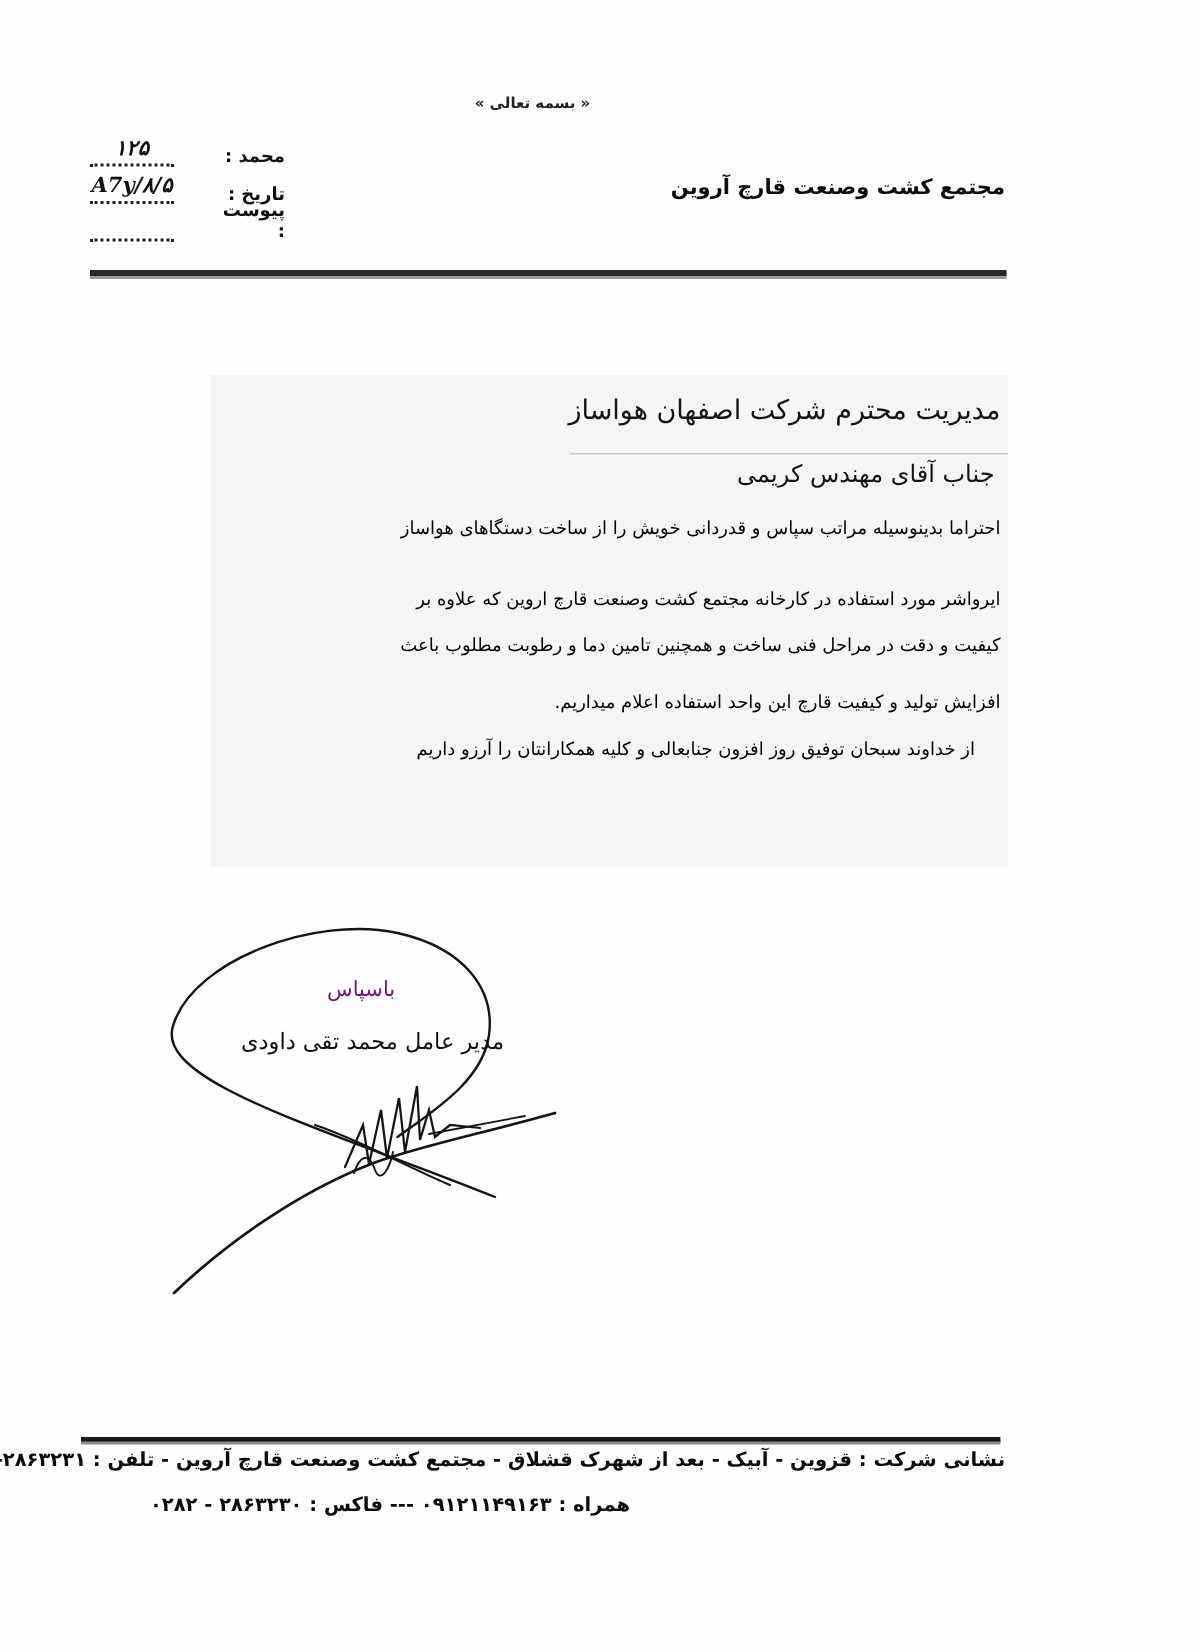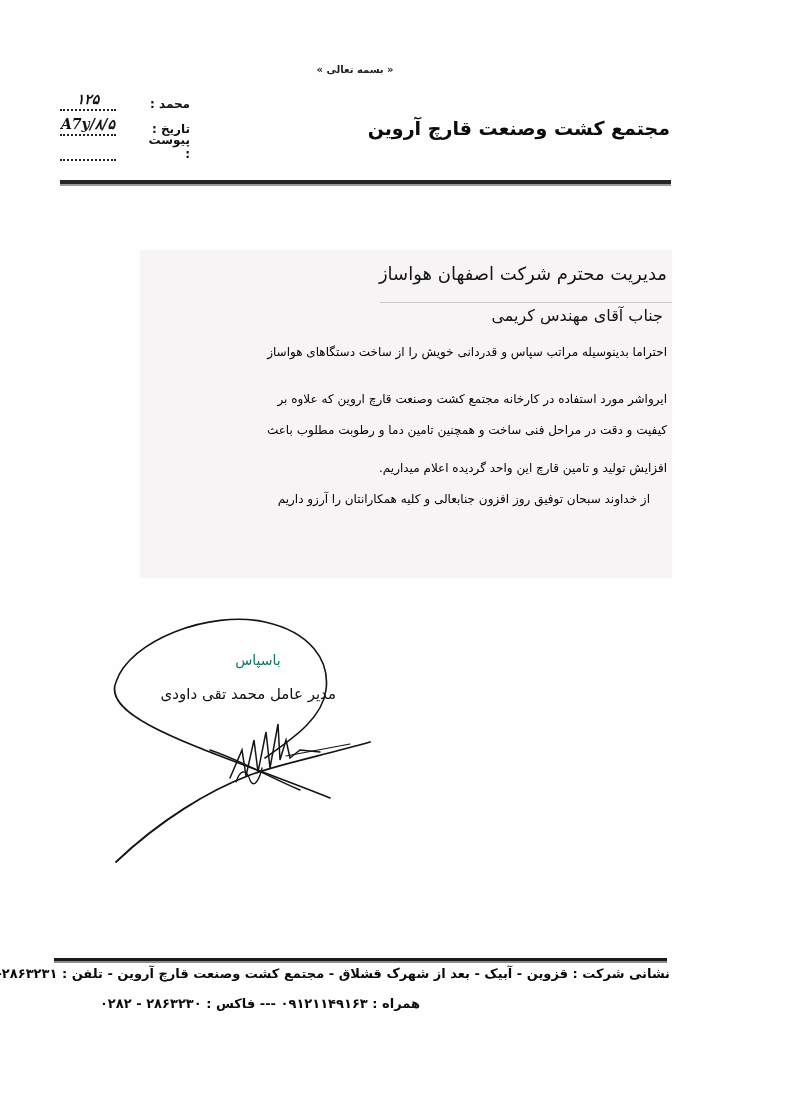--- a/index.html
+++ b/index.html
@@ -15,37 +15,37 @@
   
   .basmala { left: 300px; top: 64px; width: 110px; text-align: center; font-size: 10px; font-weight: bold; color: #222; }
   .meta { left: 60px; top: 86px; width: 130px; }
   .meta-row { height: 25px; display: flex; align-items: flex-end; font-size: 12px; font-weight: bold; color: #111; gap: 24px; }
   .meta-row .label { width: 46px; text-align: right; direction: rtl; }
   .meta-row .value {
     flex: 1; height: 20px; border-bottom: 2px dotted #222; margin-right: 4px;
     font-family: "DejaVu Serif", serif; font-style: italic; font-size: 14px; color: #111;
     text-align: center; line-height: 20px; overflow: hidden;
   }
-  .company-title { right: 130px; top: 117px; font-size: 19px; font-weight: bold; color: #0c0c0c; letter-spacing: -0.3px; }
+  .company-title { right: 130px; top: 117px; font-size: 14px; font-weight: bold; color: #0c0c0c; letter-spacing: -0.3px; }
   .header-rule { left: 60px; top: 180px; width: 611px; height: 4px; background: #262626; box-shadow: 0 2px 0 #9a9a9a; }
 
   
   .body-panel { left: 140px; top: 250px; width: 532px; height: 328px; background: #f7f4f5; }
   .recipient { right: 133px; top: 263px; font-size: 18px; color: #141414; }
   .recipient-rule { left: 380px; top: 302px; width: 292px; height: 1px; background: #c8c8cc; }
   .addressee { right: 137px; top: 306px; font-size: 16px; color: #141414; }
   .para-line { right: 133px; font-size: 12px; color: #000000; }
   .l1 { top: 345px; }
   .l2 { top: 392px; }
   .l3 { top: 423px; }
   .l4 { top: 461px; }
   .l5 { top: 477px; right: 150px; margin-top: 15px; }
 
   
-  .closing { left: 218px; top: 652px; width: 80px; text-align: center; font-size: 14px; color: #0f766e; }
+  .closing { left: 218px; top: 652px; width: 80px; text-align: left; font-size: 14px; color: #701a75; }
   .signer { left: 176px; top: 685px; width: 160px; text-align: center; font-size: 15px; color: #111; }
   .sig-svg { left: 90px; top: 600px; width: 290px; height: 270px; }
 
   
   .footer-rule { left: 54px; top: 958px; width: 613px; height: 3px; background: #1a1a1a; box-shadow: 0 2px 0 #8c8c8c; }
   .footer-line1 { right: 130px; top: 966px; font-size: 13px; font-weight: bold; color: #0c0c0c; }
   .footer-line2 { right: 380px; top: 996px; font-size: 13px; font-weight: bold; color: #0c0c0c; }
 </style>
 </head>
 <body>
@@ -71,21 +71,21 @@
 <div class="abs header-rule"></div>
 
 <div class="abs body-panel"></div>
 <div class="abs recipient rtl">مدیریت محترم شرکت اصفهان هواساز</div>
 <div class="abs recipient-rule"></div>
 <div class="abs addressee rtl">جناب آقای مهندس کریمی</div>
 
 <div class="abs para-line l1 rtl">احتراما بدینوسیله مراتب سپاس و قدردانی خویش را از ساخت دستگاهای هواساز</div>
 <div class="abs para-line l2 rtl">ایرواشر مورد استفاده در کارخانه مجتمع کشت وصنعت قارچ اروین که علاوه بر</div>
 <div class="abs para-line l3 rtl">کیفیت و دقت در مراحل فنی ساخت و همچنین تامین دما و رطوبت مطلوب باعث</div>
-<div class="abs para-line l4 rtl">افزایش تولید و تامین قارچ این واحد گردیده اعلام میداریم.</div>
+<div class="abs para-line l4 rtl">افزایش تولید و کیفیت قارچ این واحد استفاده اعلام میداریم.</div>
 <div class="abs para-line l5 rtl">از خداوند سبحان توفیق روز افزون جنابعالی و کلیه همکارانتان را آرزو داریم</div>
 
 <svg class="abs sig-svg" viewBox="0 0 290 270" fill="none" stroke="#141414" stroke-linecap="round">
 
   <path d="M 240 198 C 120 150, 10 120, 26 82 C 40 40, 120 10, 175 22 C 220 32, 240 60, 236 90 C 232 120, 200 140, 175 158" stroke-width="1.6"></path>
 
   <path d="M 26 262 C 70 220, 120 190, 160 175 C 190 164, 230 156, 280 142" stroke-width="1.8"></path>
 
   <path d="M 120 150 C 150 160, 175 175, 210 190" stroke-width="1.4"></path>
 

